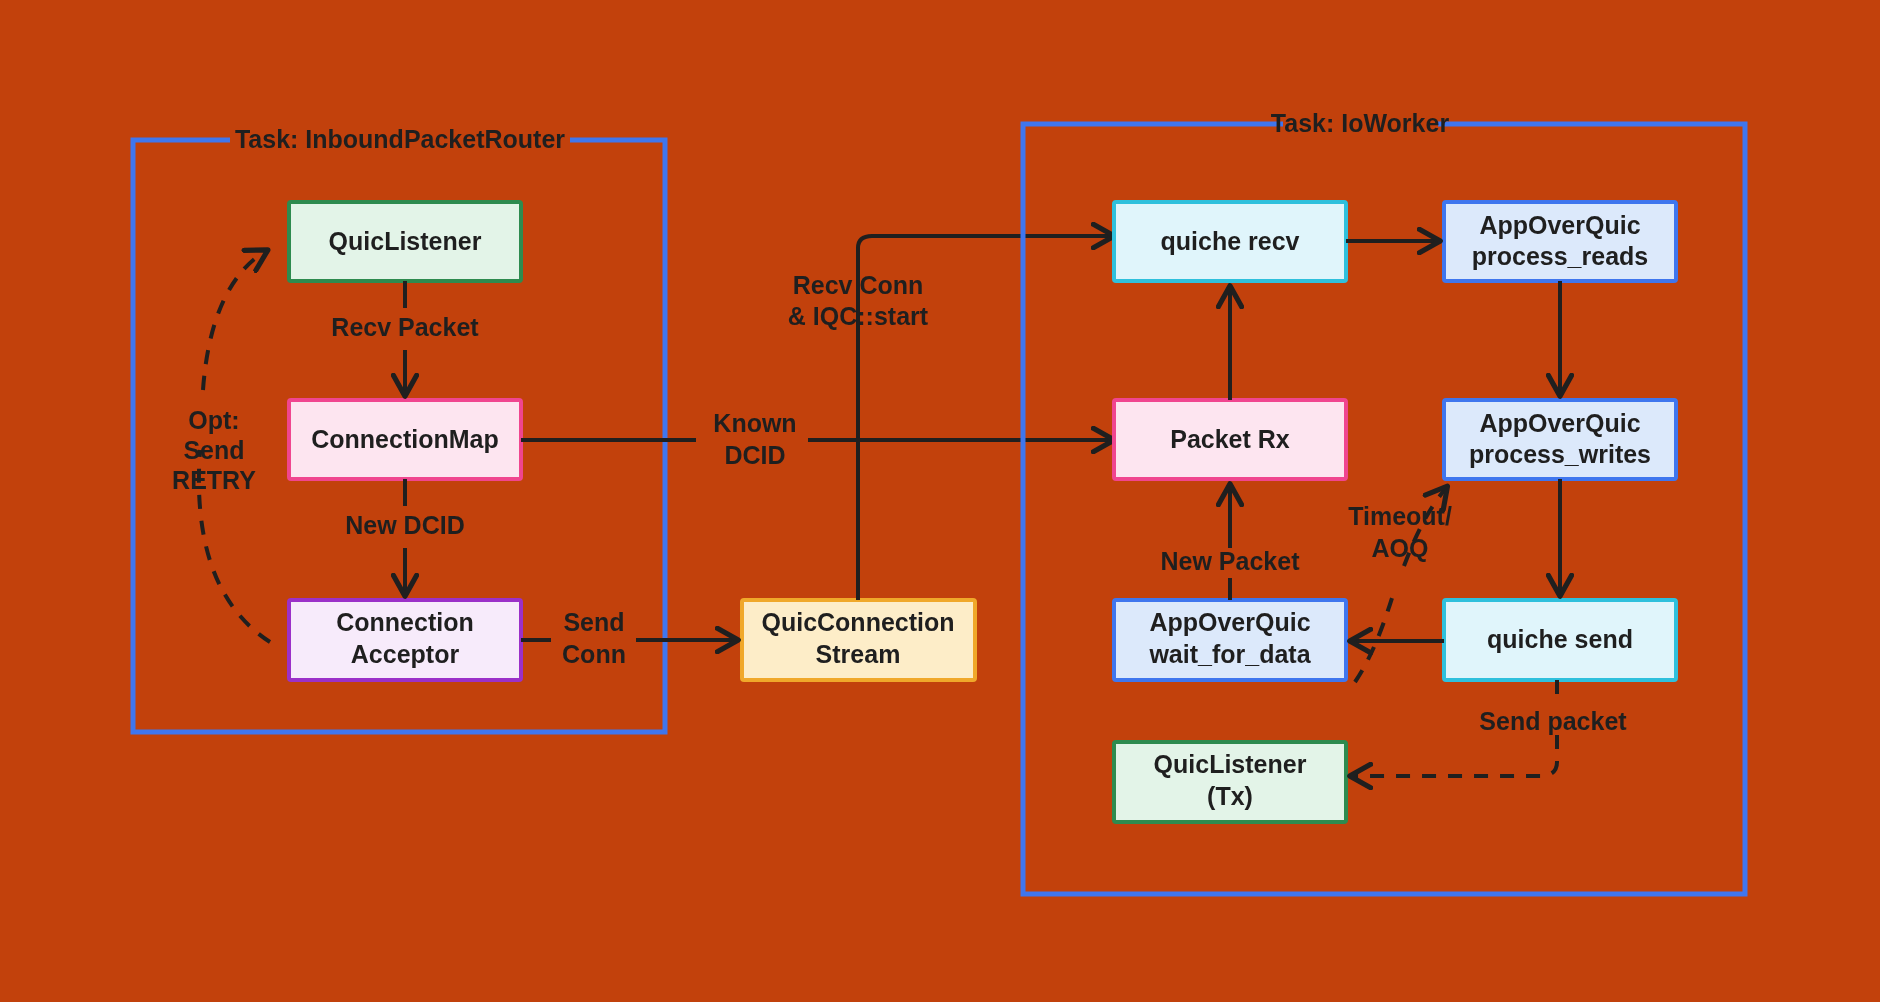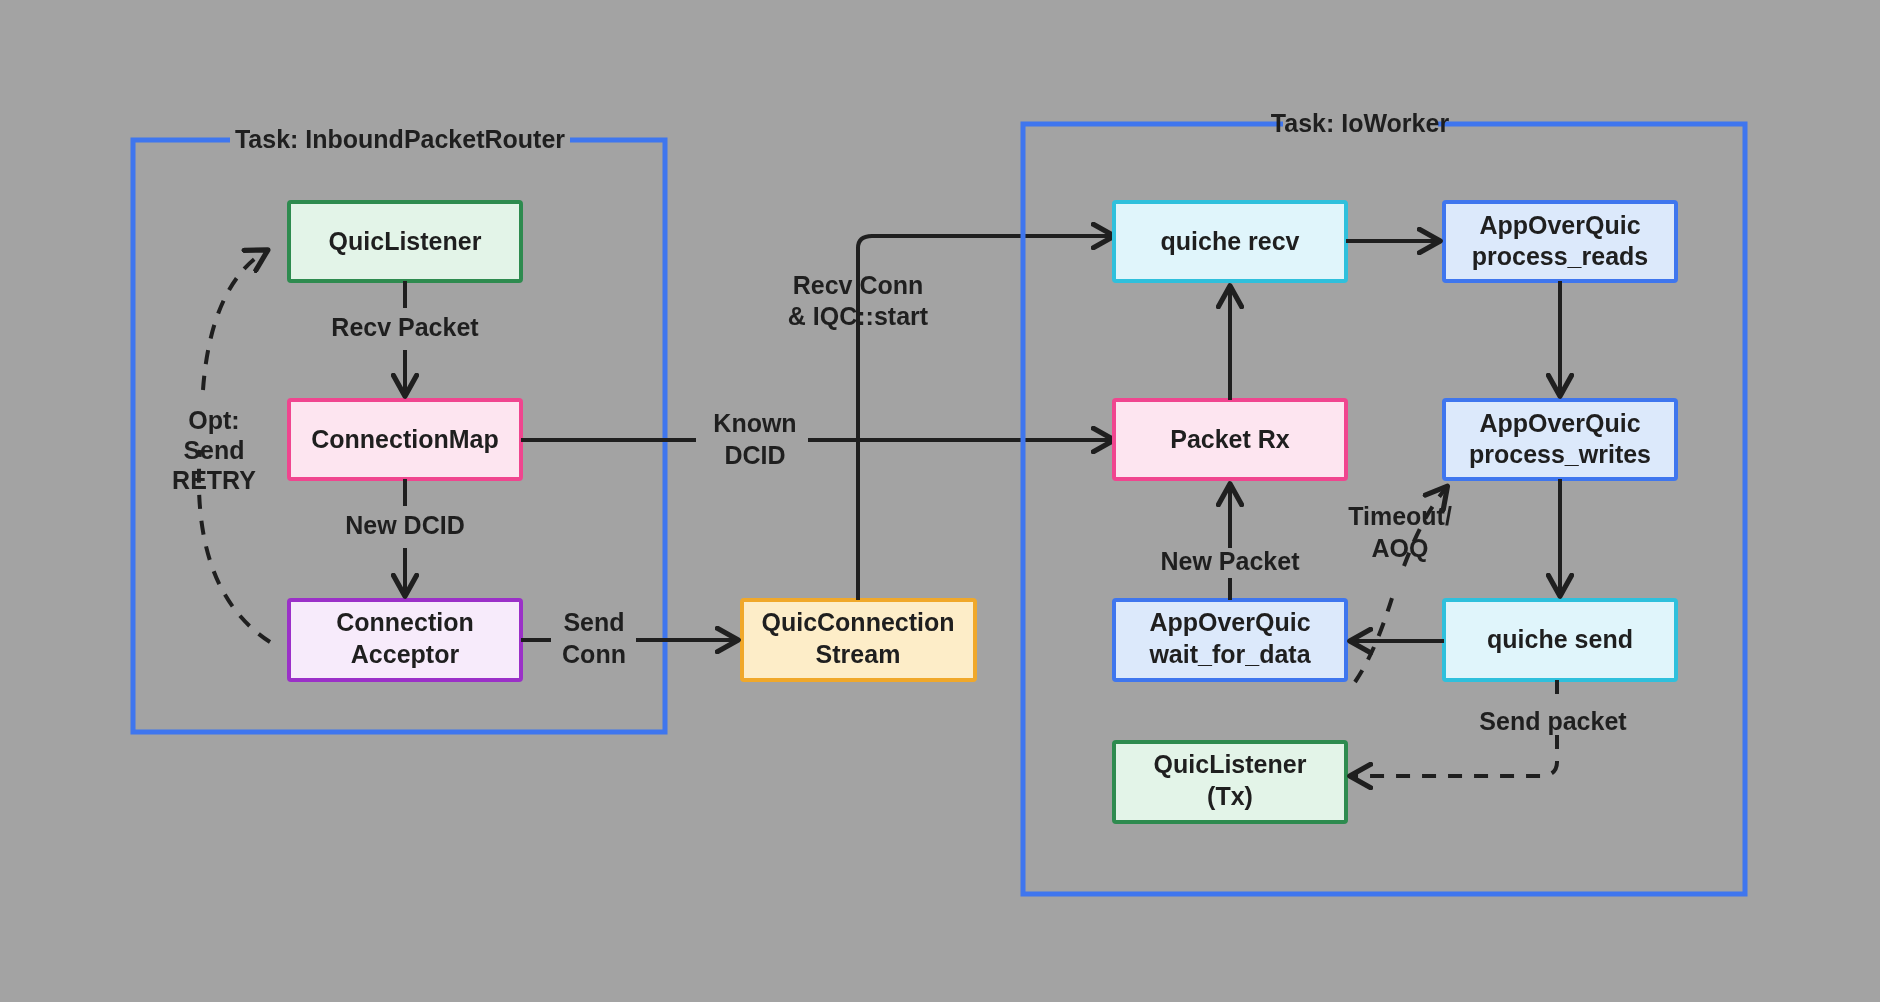--- a/index.html
+++ b/index.html
@@ -10,21 +10,21 @@
   body {
     width: 1880px;
     height: 1002px;
     font-family: "Liberation Sans", sans-serif;
     overflow: hidden;
   }
   #diagram-root {
     position: relative;
     width: 1880px;
     height: 1002px;
-    background: #a3a3a3;
+    background: #c2410c;
   }
   svg.diagram {
     display: block;
     width: 1880px;
     height: 1002px;
   }
   .node-label, .edge-label, .group-title {
     font-family: "Liberation Sans", sans-serif;
     font-weight: bold;
     fill: #1f1f1f;

